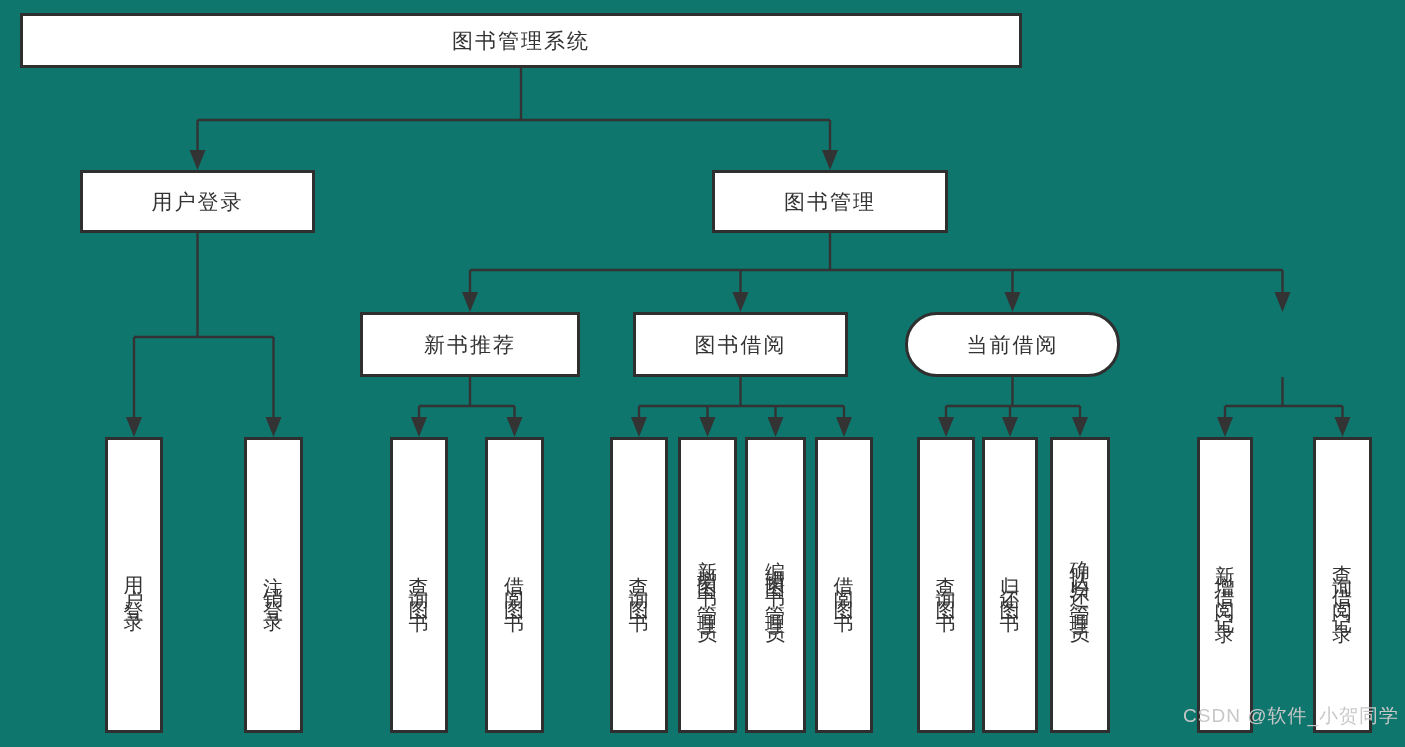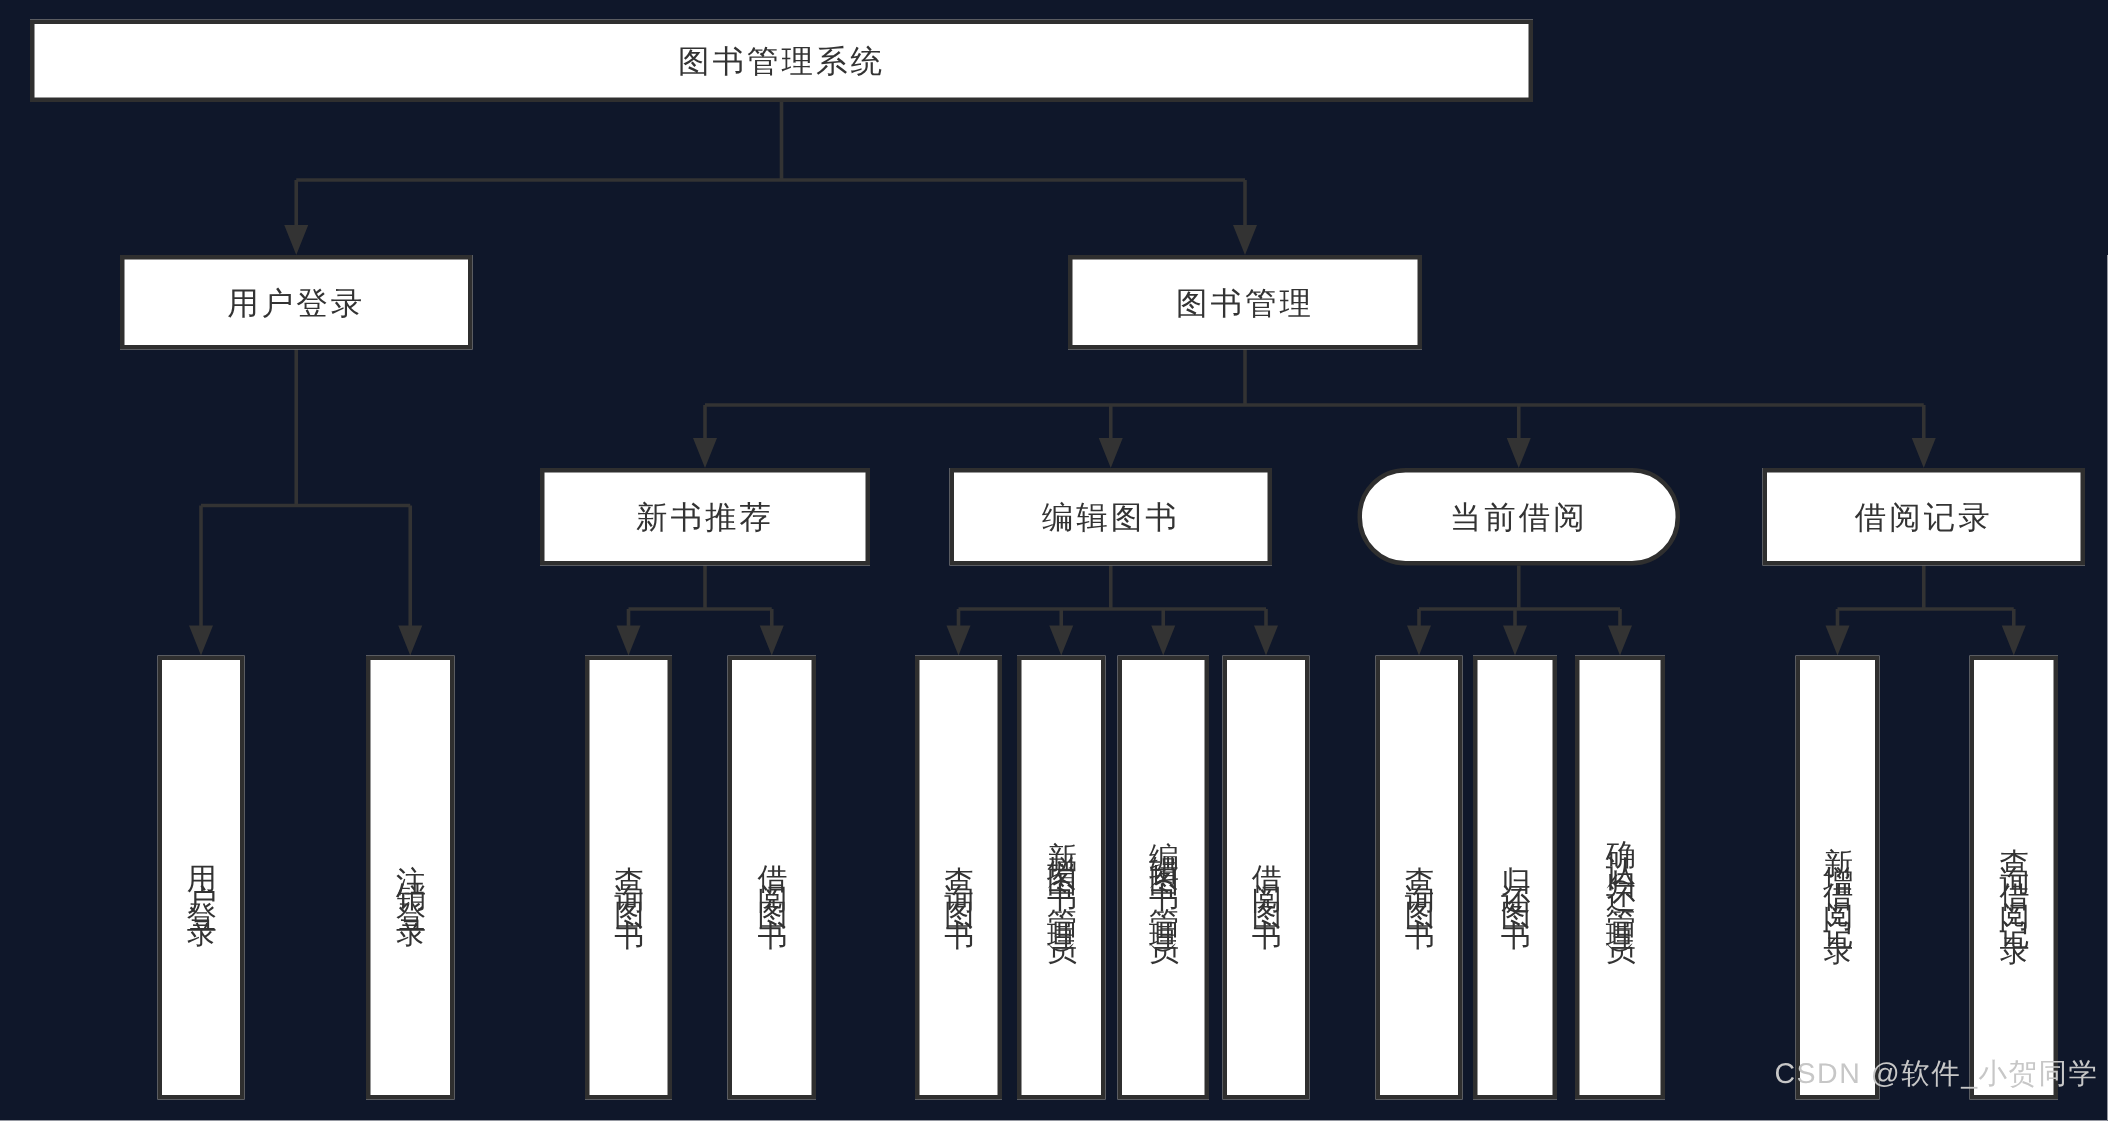--- a/index.html
+++ b/index.html
@@ -4,21 +4,21 @@
 <style>
   html, body {
     margin: 0;
     padding: 0;
     background: #ffffff;
   }
   #canvas {
     position: relative;
     width: 1405px;
     height: 747px;
-    background: #0f172a;
+    background: #0f766e;
     font-family: "Liberation Sans", sans-serif;
     color: #333333;
     overflow: hidden;
   }
   #connectors {
     position: absolute;
     left: 0;
     top: 0;
     width: 1405px;
     height: 747px;
@@ -147,28 +147,25 @@
     <span>用户登录</span>
   </div>
   <div class="node" style="left:360px; top:312px; width:220px; height:65px;">
     <span>新书推荐</span>
   </div>
 
   <div class="node" style="left:712px; top:170px; width:236px; height:63px;">
     <span>图书管理</span>
   </div>
   <div class="node" style="left:633px; top:312px; width:215px; height:65px;">
-    <span>编辑图书</span>
+    <span>图书借阅</span>
   </div>
   <div class="node" style="left:905px; top:312px; width:215px; height:65px;border-radius:32px;">
     <span>当前借阅</span>
   </div>
-  <div class="node" style="left:1175px; top:312px; width:215px; height:65px;">
-    <span>借阅记录</span>
-  </div>
 
   <div class="node leaf" style="left:105px; top:437px; width:58px; height:296px;">
     <span>用户登录</span>
   </div>
   <div class="node leaf" style="left:244px; top:437px; width:59px; height:296px;">
     <span>注销登录</span>
   </div>
 
   <div class="node leaf" style="left:390px; top:437px; width:58px; height:296px;">
     <span>查询图书</span>

